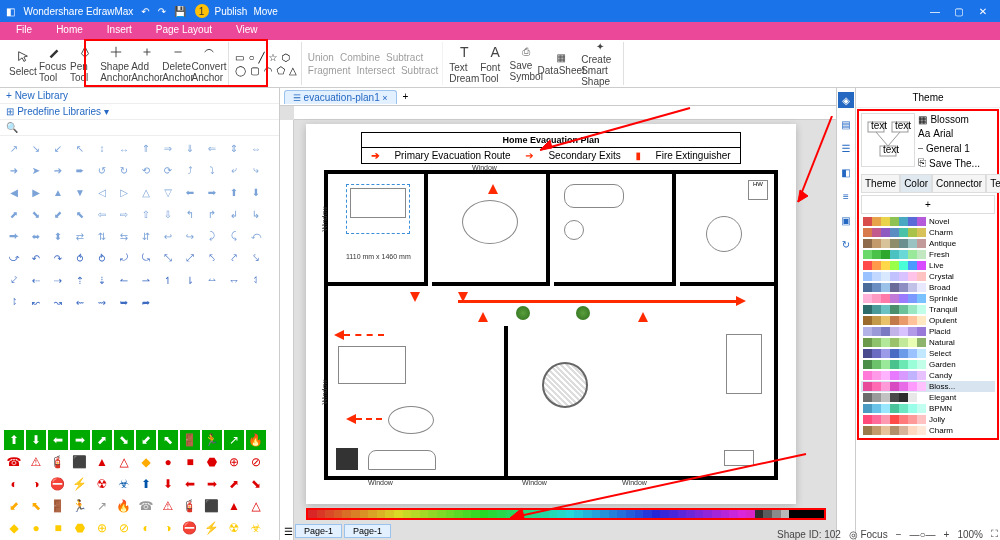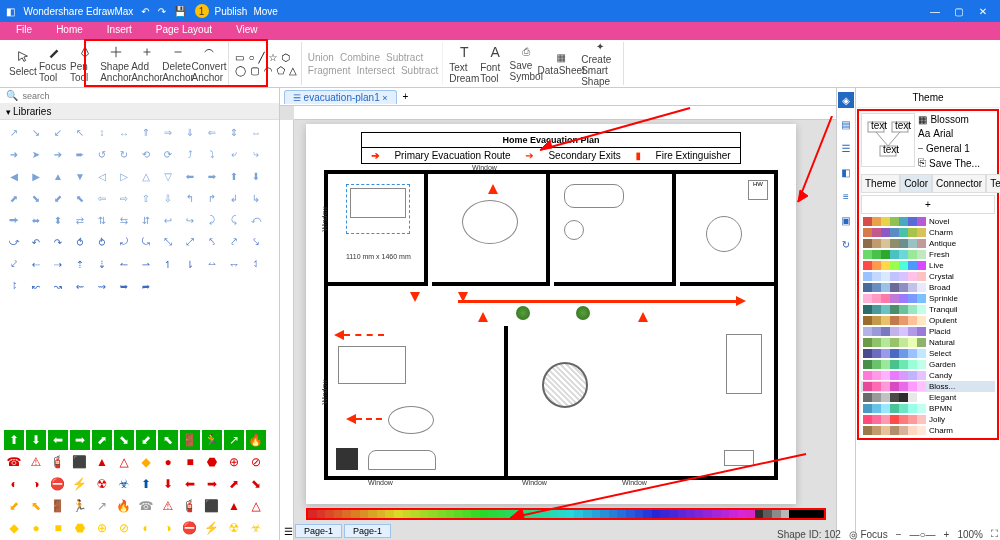--- a/index.html
+++ b/index.html
@@ -208,25 +208,29 @@
       </div>
     <div class="ribbtn big">
         <span>✦</span>
         <span>Create Smart Shape</span>
       </div>
   </div>
 </div>
 
 <div class="main">
   <div class="leftcol">
+    <div class="mini">
+        <span>+ <span>New Library</span></span>
+      </div>
+    <div class="mini">
+        <span>⊞ <span>Predefine Libraries</span> ▾</span>
+      </div>
     <div class="search">
         <span>🔍</span>
-        <input placeholder="search" style="">
-      </div>
-    <div class="libhdr">▾ <span>Libraries</span></div>
+      </div>
     <div class="shapes">
       <div class="shapegrid" id="arrowgrid">
           <div class="sg-item" style="color: rgb(123, 163, 216);">↗</div>
           <div class="sg-item" style="color: rgb(123, 163, 216);">↘</div>
           <div class="sg-item" style="color: rgb(123, 163, 216);">↙</div>
           <div class="sg-item" style="color: rgb(123, 163, 216);">↖</div>
           <div class="sg-item" style="color: rgb(123, 163, 216);">↕</div>
           <div class="sg-item" style="color: rgb(123, 163, 216);">↔</div>
           <div class="sg-item" style="color: rgb(123, 163, 216);">⇑</div>
           <div class="sg-item" style="color: rgb(123, 163, 216);">⇒</div>

